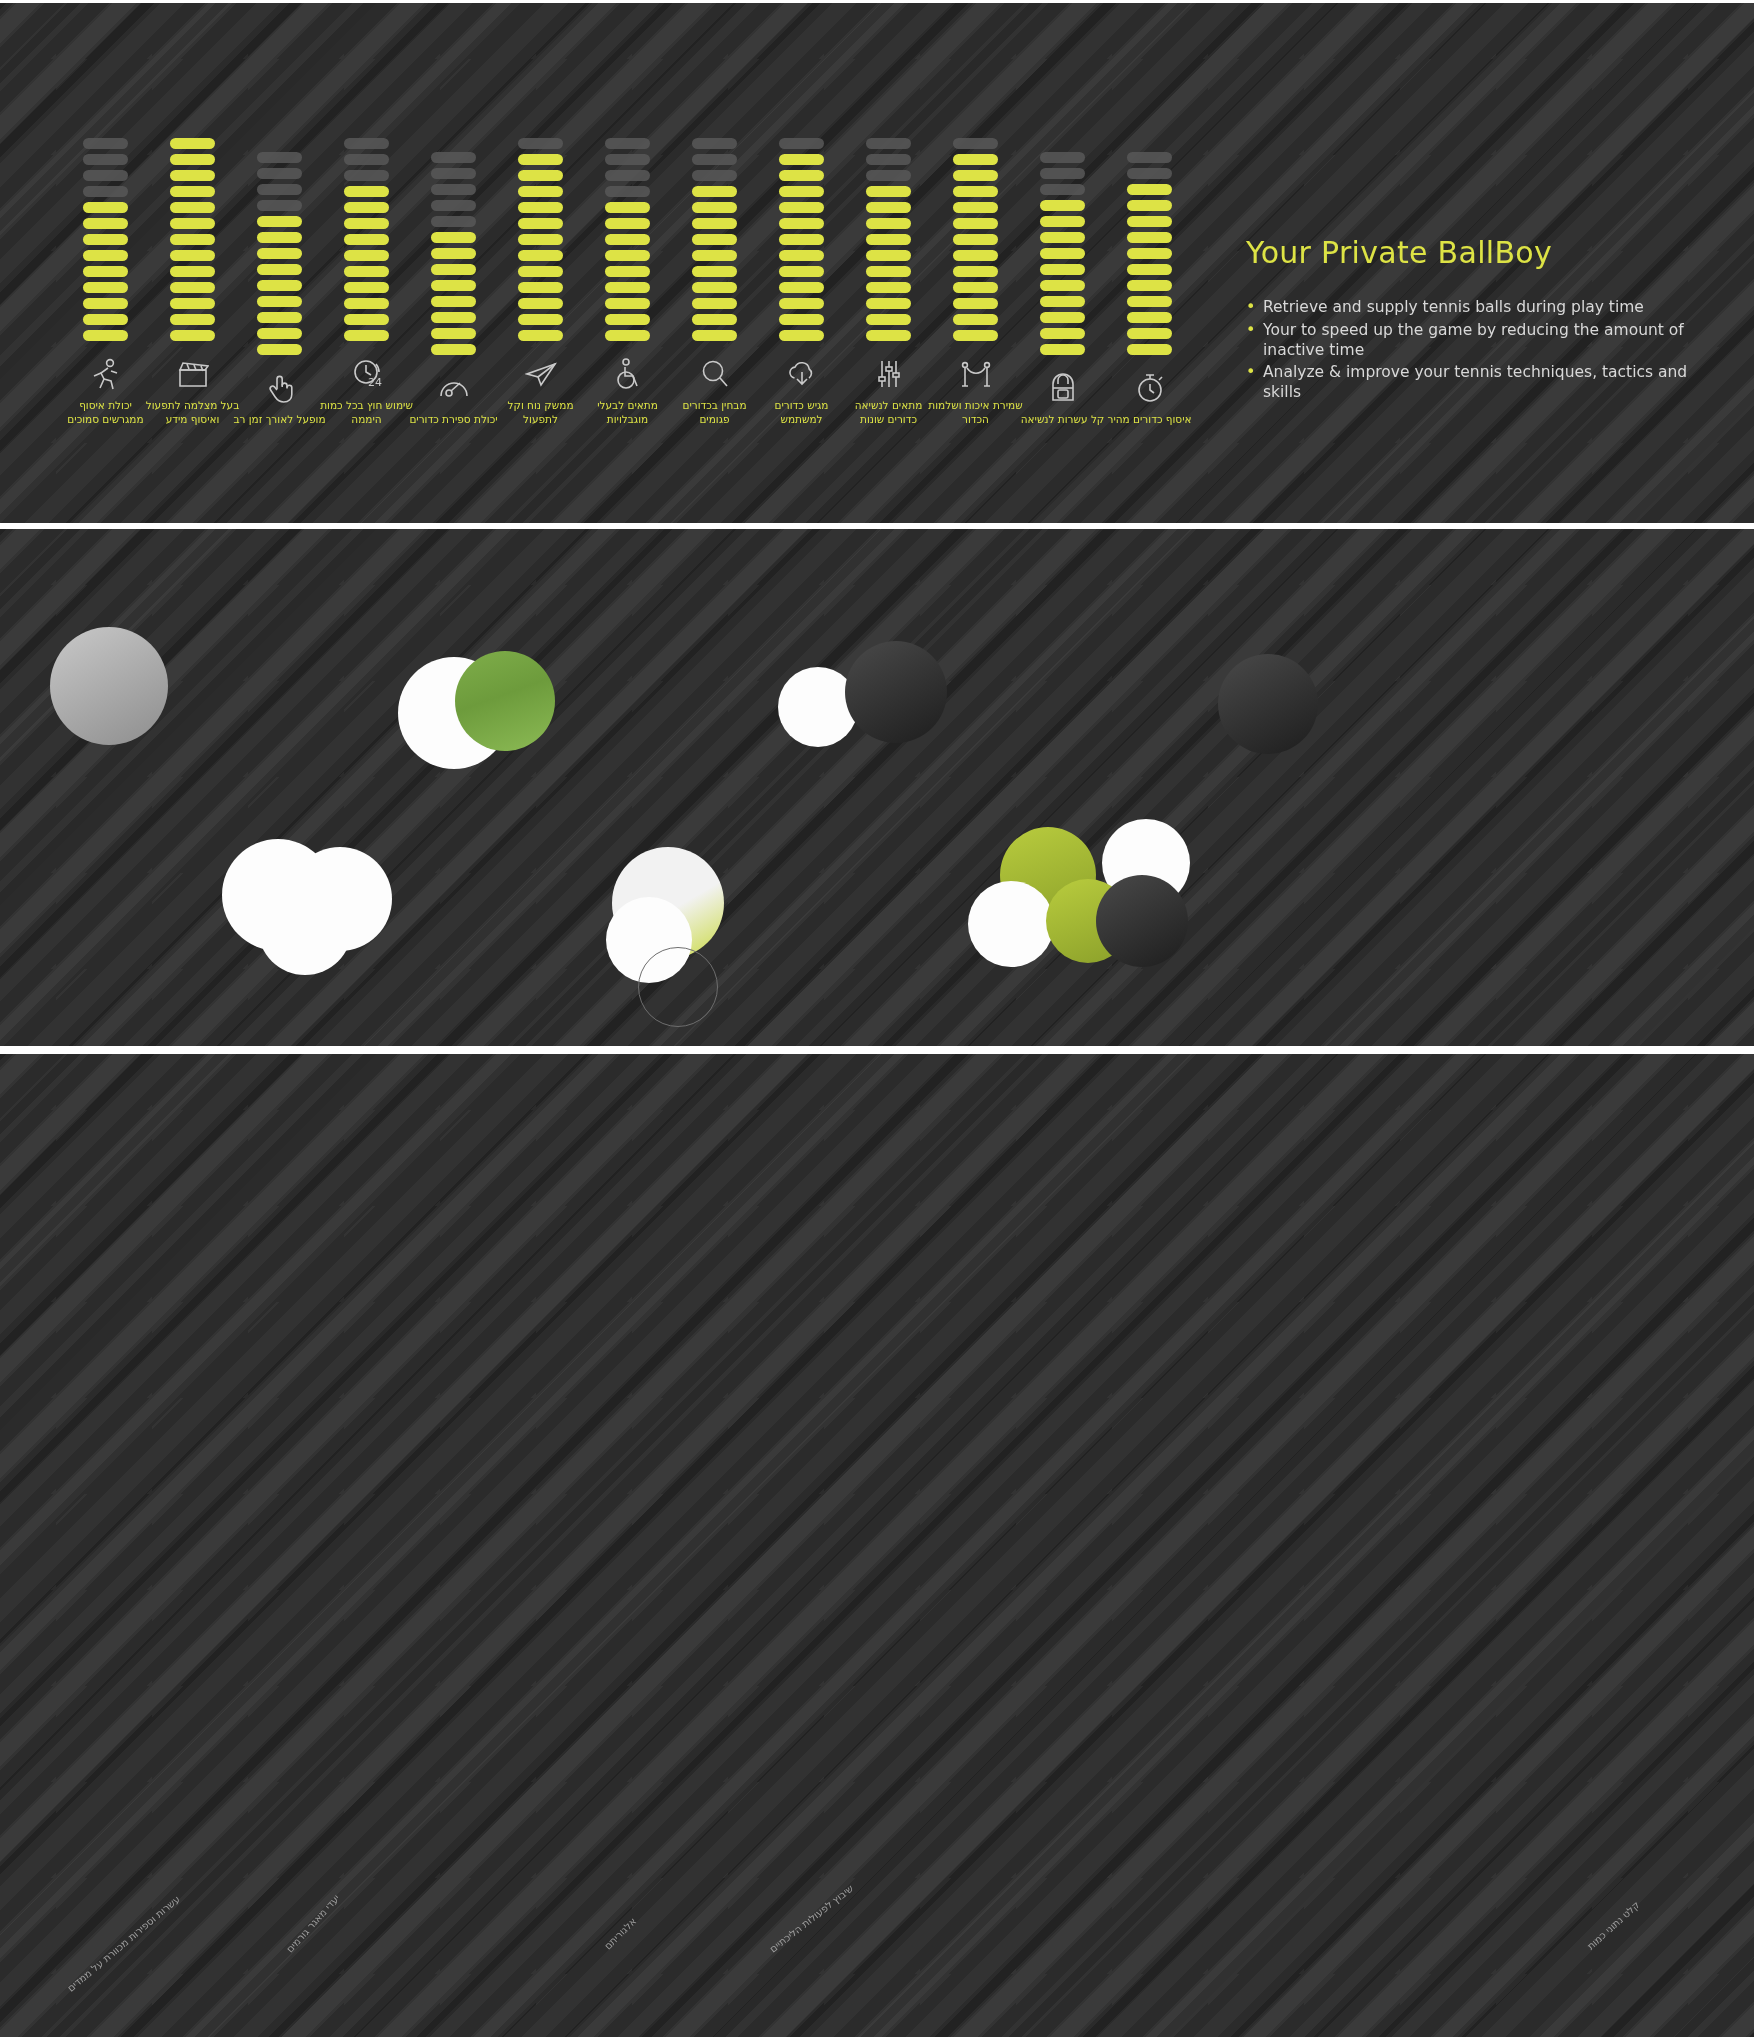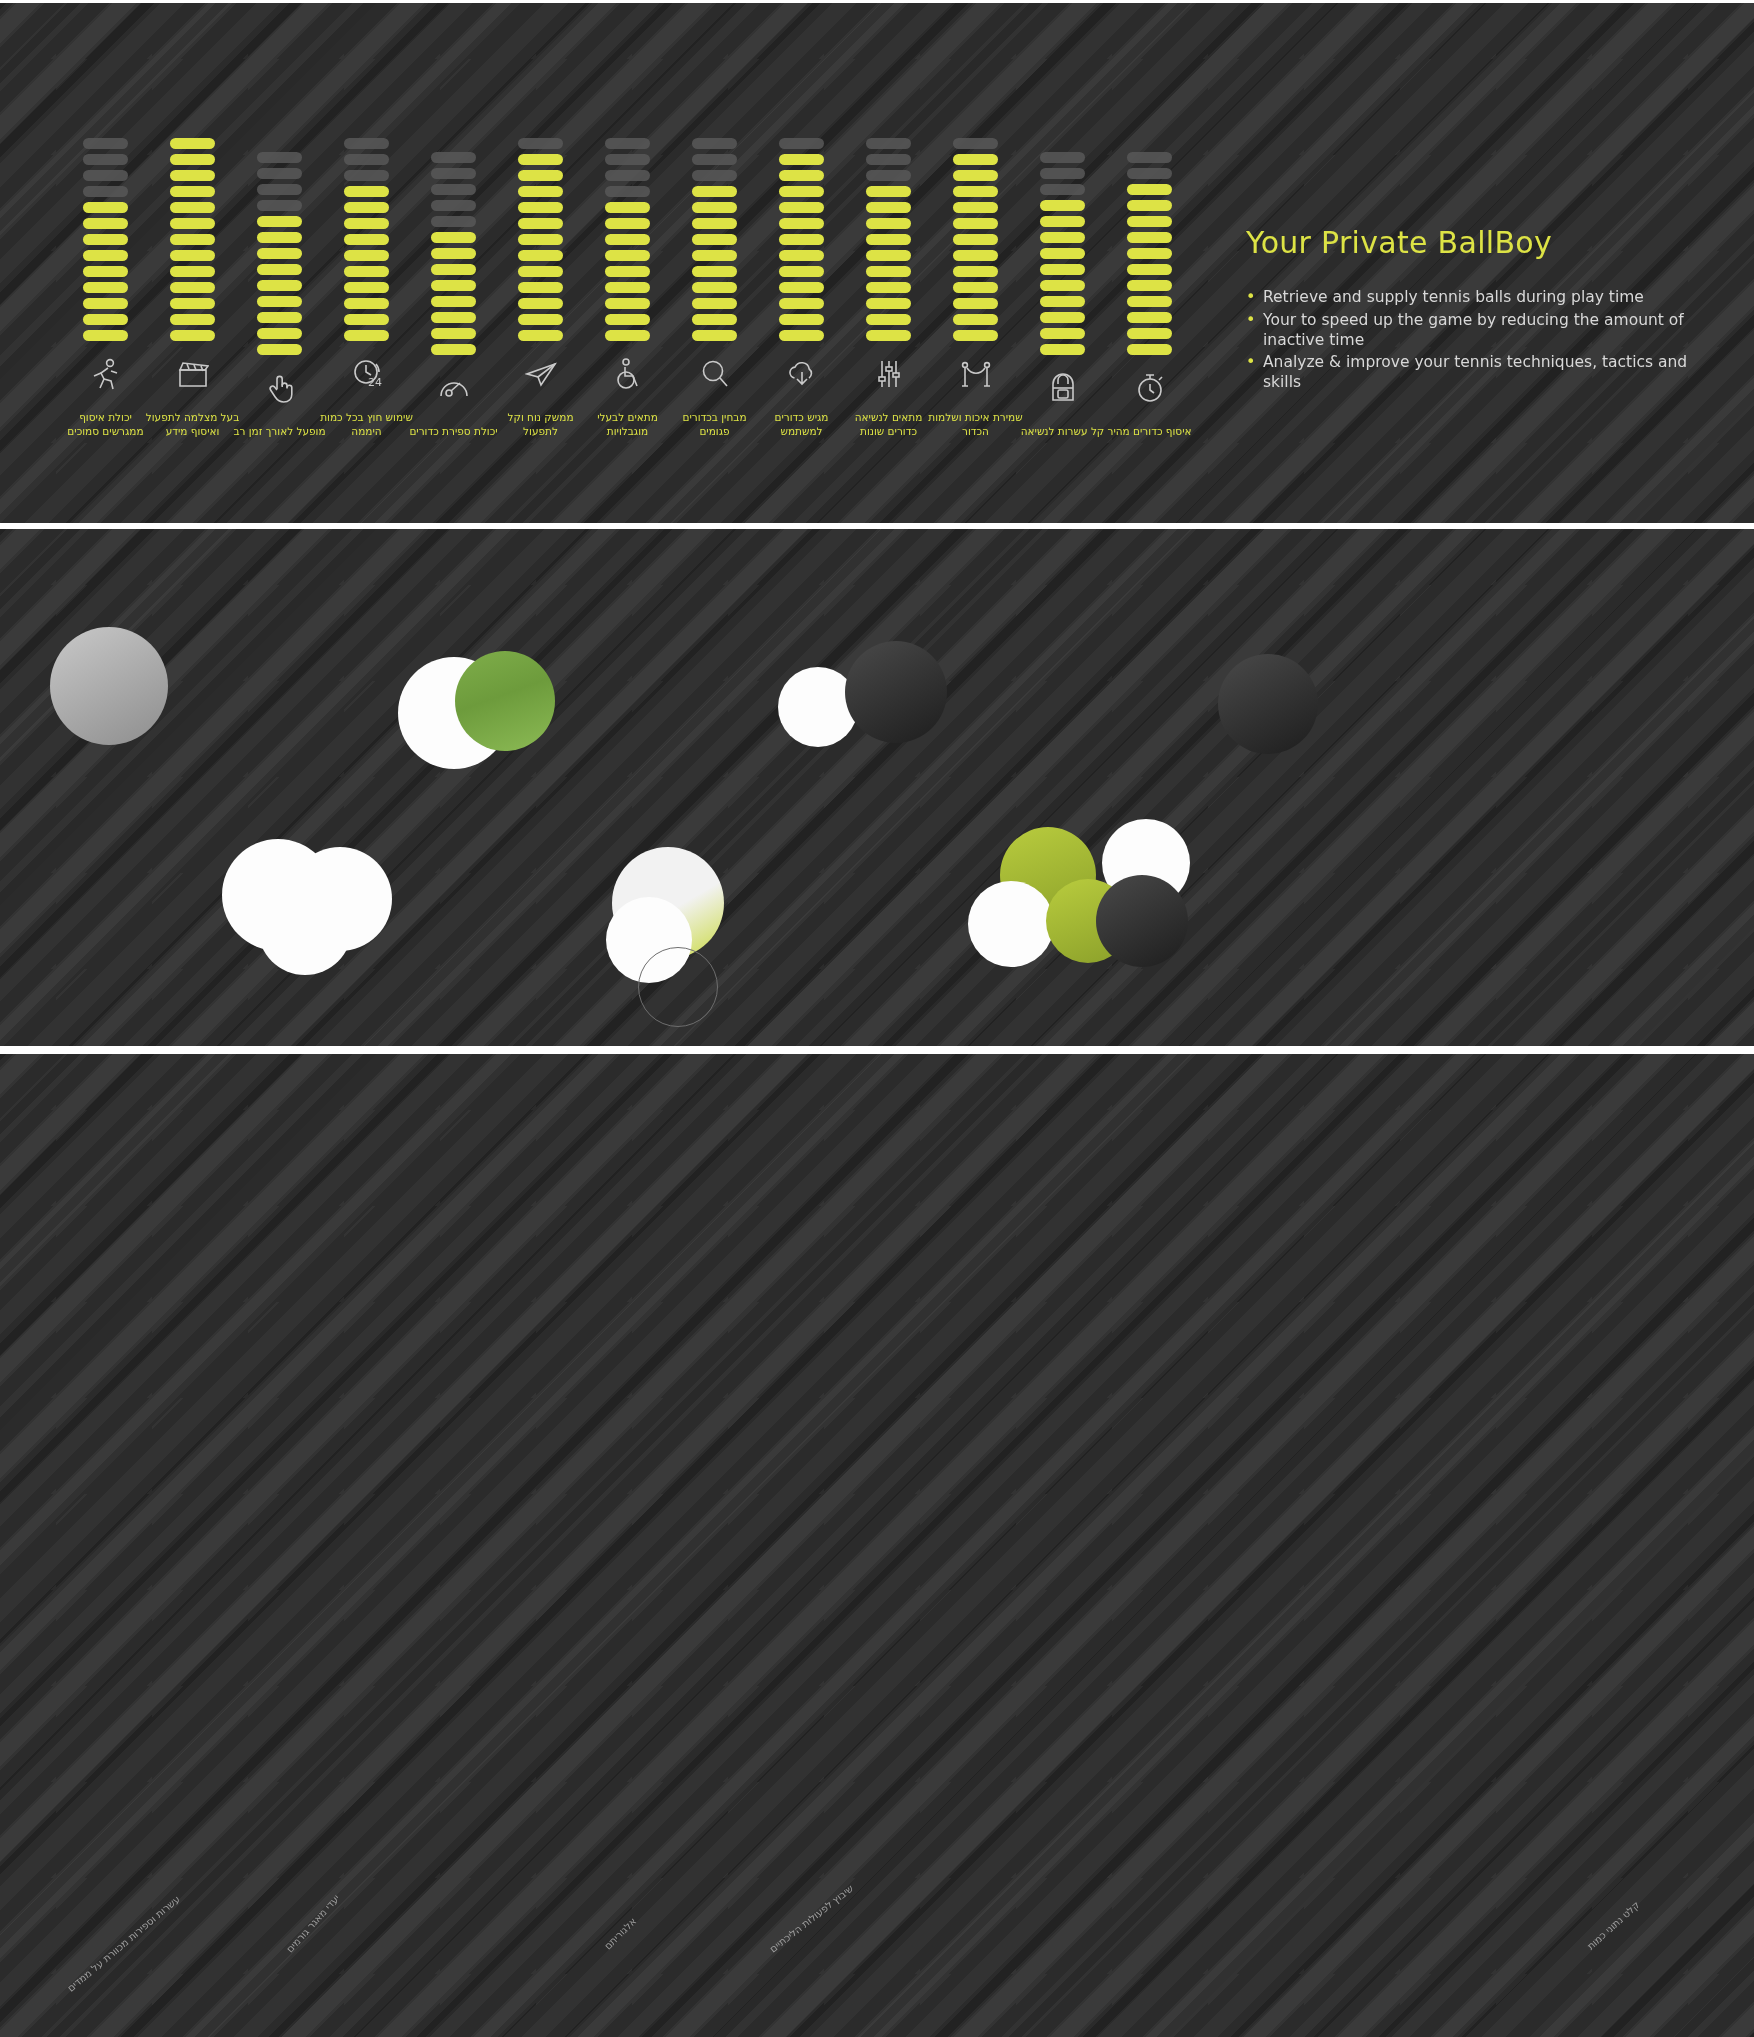--- a/index.html
+++ b/index.html
@@ -56,26 +56,26 @@
   }
   .bar-col { width: 87px; display: flex; flex-direction: column; align-items: center; }
   .bar-stack { display: flex; flex-direction: column; gap: 5px; align-items: center; }
   .seg { width: 45px; height: 11px; border-radius: 6px; }
   .seg.on  { background: #dde345; }
   .seg.off { background: #585858; opacity: .85; }
 
   .bar-icon { margin-top: 16px; height: 34px; display:flex; align-items:center; justify-content:flex-start; }
   .bar-icon svg { stroke: #c9c9c9; fill: none; stroke-width: 1.6; }
   .bar-label {
-    margin-top: 20px; width: 96px; text-align: center;
+    margin-top: 8px; width: 96px; text-align: center;
     color: #dde345; font-size: 10.5px; line-height: 1.32;
     direction: rtl; font-family: "DejaVu Sans", sans-serif;
   }
 
-  #hero-copy { position: absolute; left: 1246px; top: 222px; width: 460px; }
+  #hero-copy { position: absolute; left: 1246px; top: 232px; width: 460px; }
   #hero-title { color: #dde345; font-size: 30px; font-weight: 400; letter-spacing: .3px; }
   #hero-list { list-style: none; margin-top: 28px; }
   #hero-list li {
     color: #d8d8d8; font-size: 15.5px; line-height: 1.28;
     padding-left: 17px; position: relative; margin-bottom: 3px;
   }
   #hero-list li::before {
     content: "•"; position: absolute; left: 0; top: -1px; color: #dde345; font-size: 16px;
   }
 

